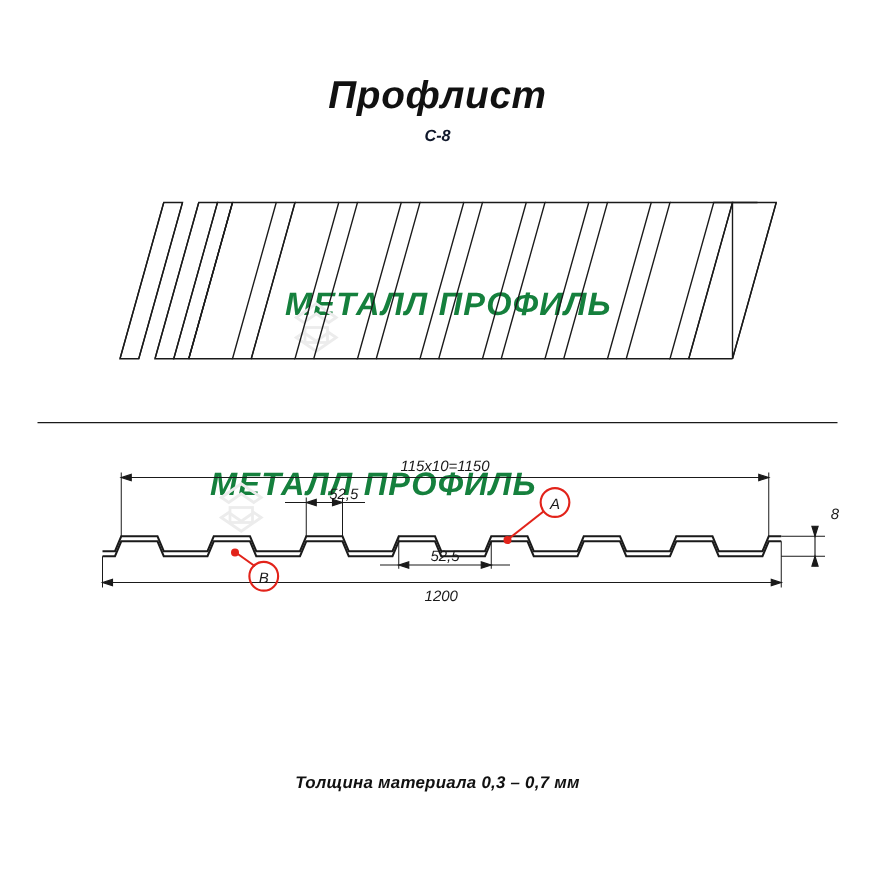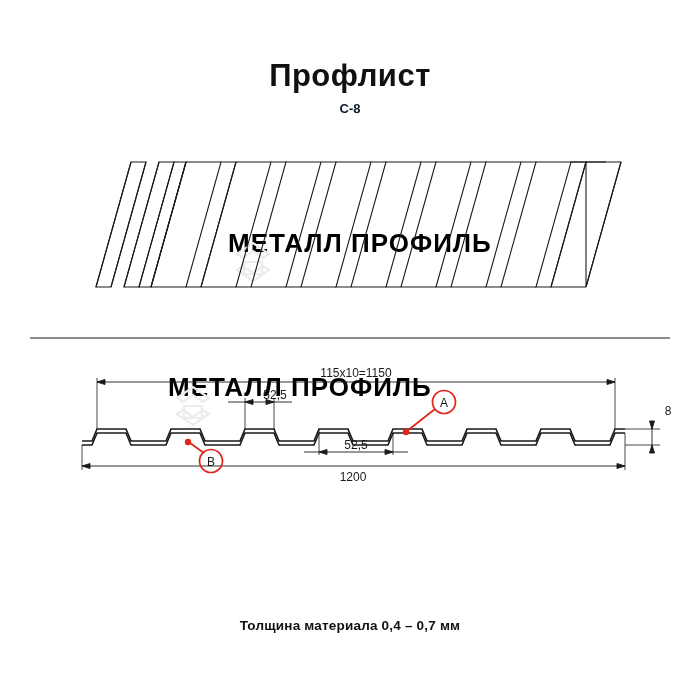--- a/index.html
+++ b/index.html
@@ -12,20 +12,21 @@
     background: #ffffff;
     font-family: "Liberation Sans", sans-serif;
     color: #1a1a1a;
     overflow: hidden;
     position: relative;
   }
   .page {
     position: relative;
     width: 700px;
     height: 672px;
+    font-style: italic;
   }
   .title {
     position: absolute;
     top: 58px;
     left: 0;
     width: 700px;
     text-align: center;
     font-size: 31px;
     font-weight: bold;
     letter-spacing: 0.5px;
@@ -54,21 +55,21 @@
   }
   .svg-layer {
     position: absolute;
     top: 0;
     left: 0;
   }
   .wm {
     position: absolute;
     font-family: "Liberation Sans", sans-serif;
     font-weight: bold;
-    color: #000000;
+    color: #15803d;
     white-space: nowrap;
     user-select: none;
   }
   .wm1 {
     top: 228px;
     left: 228px;
     font-size: 26px;
     letter-spacing: 1px;
   }
   .wm2 {
@@ -232,15 +233,15 @@
     </g>
     <g>
       <circle cx="211" cy="461" r="11.5" fill="none" stroke="#e2231a" stroke-width="1.7"></circle>
       <path d="M204 453 L190 443" stroke="#e2231a" stroke-width="1.7" fill="none"></path>
       <circle cx="188" cy="442" r="3.2" fill="#e2231a"></circle>
       <text x="211" y="466" font-family="Liberation Sans, sans-serif" font-size="12" fill="#1a1a1a" text-anchor="middle">B</text>
     </g>
 
   </svg>
 
-  <div class="footer-note">Толщина материала 0,4 – 0,7 мм</div>
+  <div class="footer-note">Толщина материала 0,3 – 0,7 мм</div>
 
 </div>
 
 </body></html>

